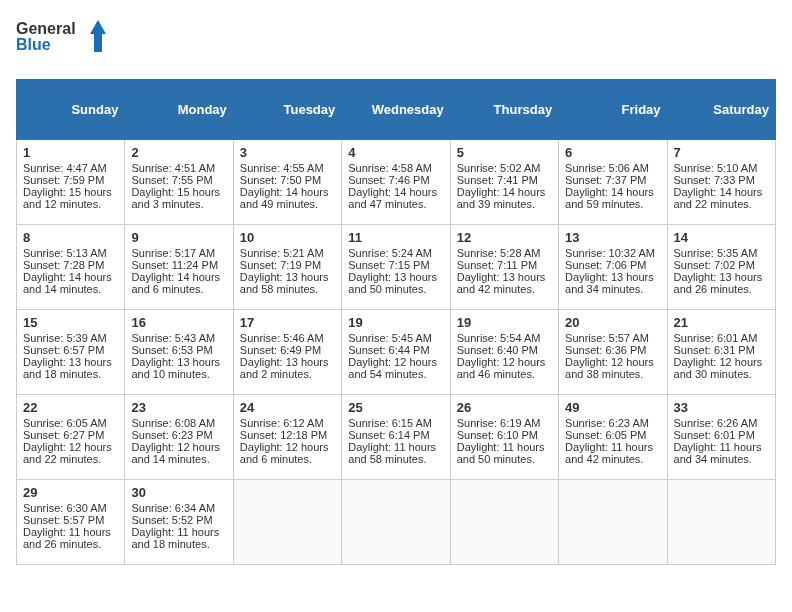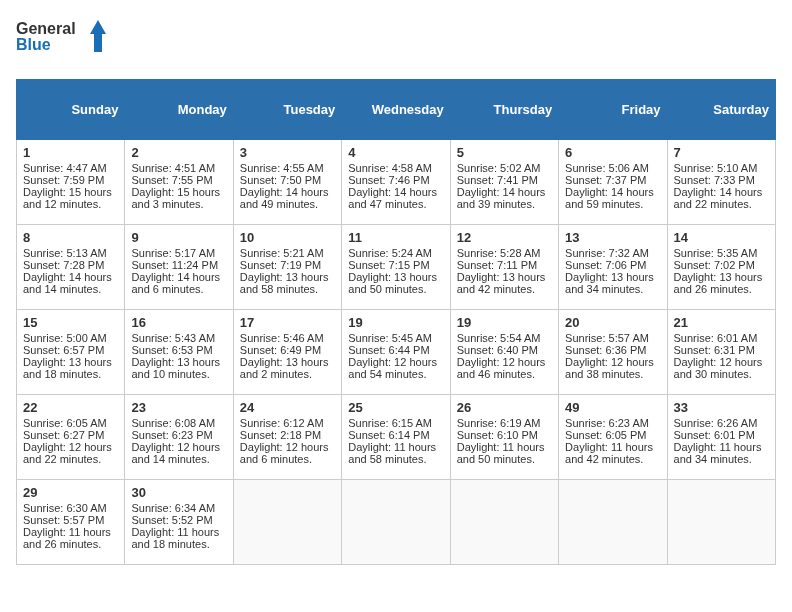--- a/index.html
+++ b/index.html
@@ -182,37 +182,37 @@
         </td>
         <td>
           <span class="day-num">12</span>
           <div>Sunrise: 5:28 AM</div>
           <div>Sunset: 7:11 PM</div>
           <div>Daylight: 13 hours</div>
           <div>and 42 minutes.</div>
         </td>
         <td>
           <span class="day-num">13</span>
-          <div>Sunrise: 7:32 AM</div>
+          <div>Sunrise: 10:32 AM</div>
           <div>Sunset: 7:06 PM</div>
           <div>Daylight: 13 hours</div>
           <div>and 34 minutes.</div>
         </td>
         <td>
           <span class="day-num">14</span>
           <div>Sunrise: 5:35 AM</div>
           <div>Sunset: 7:02 PM</div>
           <div>Daylight: 13 hours</div>
           <div>and 26 minutes.</div>
         </td>
       </tr>
       <tr>
         <td>
           <span class="day-num">15</span>
-          <div>Sunrise: 5:00 AM</div>
+          <div>Sunrise: 5:39 AM</div>
           <div>Sunset: 6:57 PM</div>
           <div>Daylight: 13 hours</div>
           <div>and 18 minutes.</div>
         </td>
         <td>
           <span class="day-num">16</span>
           <div>Sunrise: 5:43 AM</div>
           <div>Sunset: 6:53 PM</div>
           <div>Daylight: 13 hours</div>
           <div>and 10 minutes.</div>
@@ -264,21 +264,21 @@
         <td>
           <span class="day-num">23</span>
           <div>Sunrise: 6:08 AM</div>
           <div>Sunset: 6:23 PM</div>
           <div>Daylight: 12 hours</div>
           <div>and 14 minutes.</div>
         </td>
         <td>
           <span class="day-num">24</span>
           <div>Sunrise: 6:12 AM</div>
-          <div>Sunset: 2:18 PM</div>
+          <div>Sunset: 12:18 PM</div>
           <div>Daylight: 12 hours</div>
           <div>and 6 minutes.</div>
         </td>
         <td>
           <span class="day-num">25</span>
           <div>Sunrise: 6:15 AM</div>
           <div>Sunset: 6:14 PM</div>
           <div>Daylight: 11 hours</div>
           <div>and 58 minutes.</div>
         </td>

